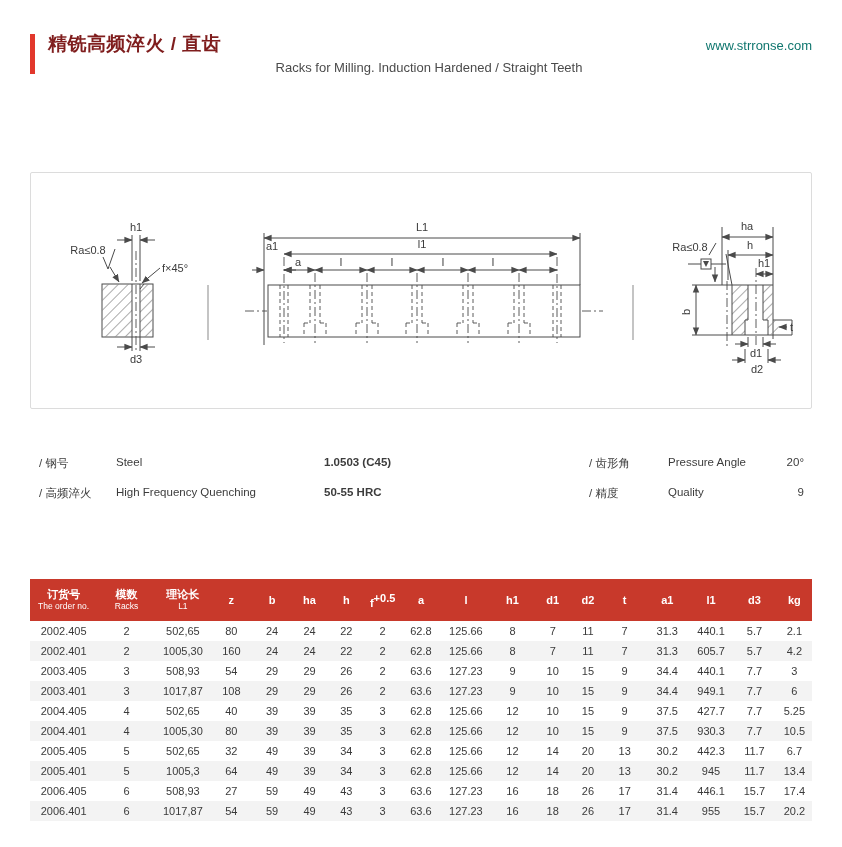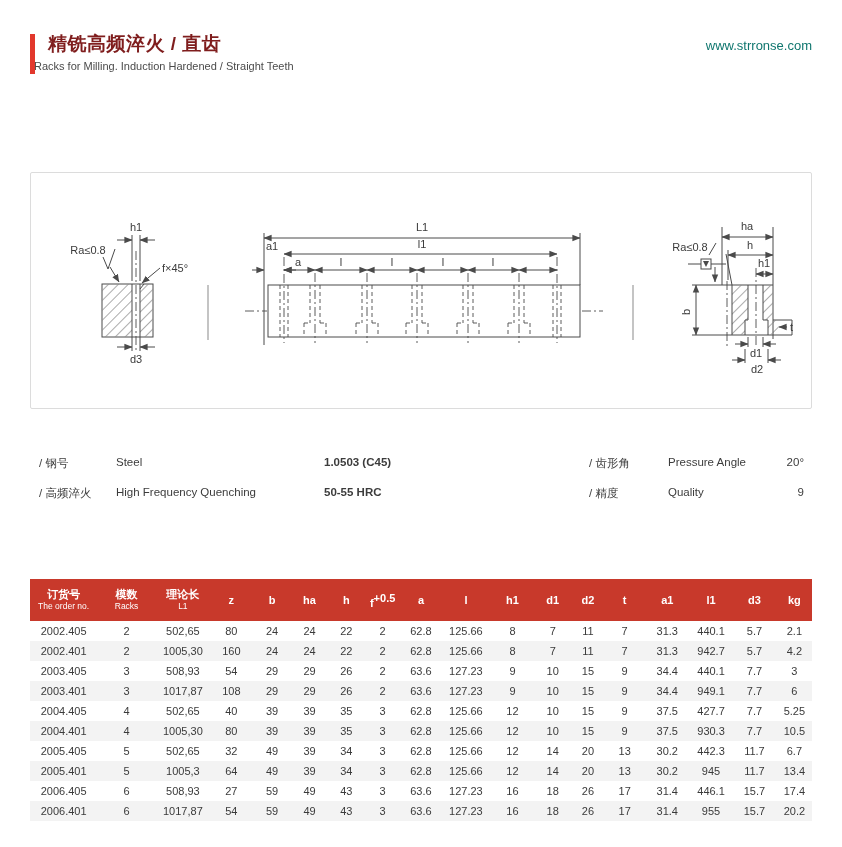--- a/index.html
+++ b/index.html
@@ -2,21 +2,21 @@
 <html><head>
 <meta charset="utf-8">
 <style>
   html,body{margin:0;padding:0;background:#ffffff;}
   body{width:842px;height:847px;position:relative;font-family:"Liberation Sans",sans-serif;color:#3c3c3c;overflow:hidden;}
 
   
   .header{position:relative;margin:32px 30px 0;height:46px;}
   .accent-bar{position:absolute;left:0;top:2px;width:5px;height:40px;background:#e2382c;}
   .title-zh{margin-left:18px;font-size:19px;font-weight:700;color:#7f1d1d;letter-spacing:.5px;line-height:24px;}
-  .subtitle-en{margin-left:4px;font-size:11px;color:#4b4b4b;margin-top:4px;}
+  .subtitle-en{margin-left:16px;font-size:13px;color:#4b4b4b;margin-top:4px;text-align:center;}
   .website{position:absolute;right:0;top:6px;font-size:13px;color:#0f766e;text-decoration:none;}
 
   
   .drawing-box{margin:94px 30px 0;height:235px;border:1px solid #dcdcdc;border-radius:2px;position:relative;background:#fff;}
   .drawing-box svg{display:block;}
   .ln{stroke:#4a4a4a;stroke-width:1;fill:none;}
   .cl{stroke:#4a4a4a;stroke-width:.9;fill:none;stroke-dasharray:9 3 2 3;}
   .hid{stroke:#4a4a4a;stroke-width:.9;fill:none;stroke-dasharray:4 3;}
   .div-ln{stroke:#c4c4c4;stroke-width:2;}
   .dim-t{font-family:"Liberation Sans",sans-serif;font-size:11px;fill:#3a3a3a;}
@@ -342,21 +342,21 @@
           <td>24</td>
           <td>22</td>
           <td>2</td>
           <td>62.8</td>
           <td>125.66</td>
           <td>8</td>
           <td>7</td>
           <td>11</td>
           <td>7</td>
           <td>31.3</td>
-          <td>942.7</td>
+          <td>605.7</td>
           <td>5.7</td>
           <td>4.2</td>
         </tr>
         <tr>
           <td>2003.405</td>
           <td>3</td>
           <td>508,93</td>
           <td>54</td>
           <td>29</td>
           <td>29</td>

